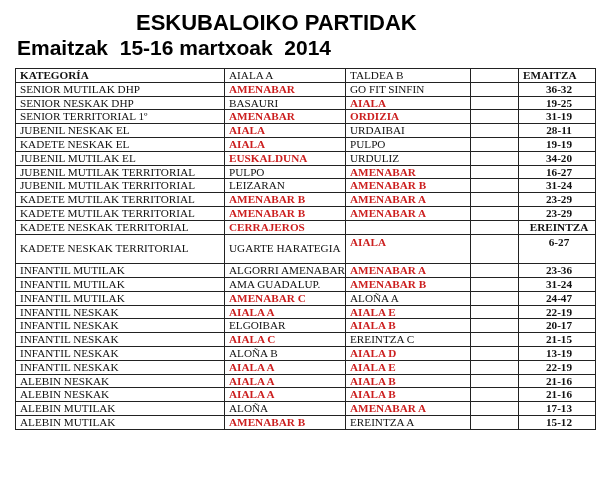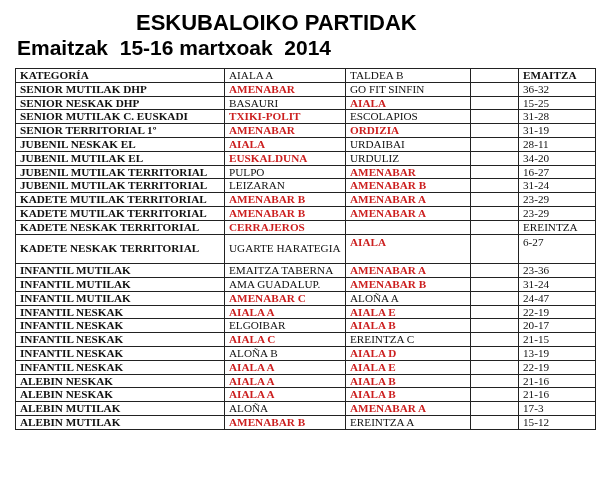--- a/index.html
+++ b/index.html
@@ -16,22 +16,22 @@
     position:absolute; left:15px; top:68px;
     border-collapse:collapse; table-layout:fixed; width:580px;
   }
   table.results td {
     border:1px solid #222; padding:0 0 0 4px; height:12.8px; line-height:12.8px;
     font-size:11.2px; white-space:nowrap; overflow:hidden; vertical-align:middle;
   }
   table.results tr.tall td { height:27.6px; line-height:13px; }
   table.results tr.tall td.wrap { white-space:normal; }
   table.results tr.tall td.top { vertical-align:top; padding-top:1px; }
-  .cat { font-weight:bold;margin-left:36px; }
-  .score { font-weight:normal; }
+  .cat { font-weight:normal;margin-left:36px; }
+  .score { font-weight:bold;text-align:center; }
   .red { color:#cc1f1f; font-weight:bold; }
   .plain { color:#111; font-weight:normal;font-family:Liberation Serif, serif; }
   .hdr { font-weight:normal; color:#111; }
   .hdr.b { font-weight:bold; }
 </style>
 </head>
 <body>
 
 <div class="title">ESKUBALOIKO PARTIDAK</div>
 <div class="subtitle">Emaitzak  15-16 martxoak  2014</div>
@@ -57,42 +57,42 @@
         <td class="red">AMENABAR</td>
         <td class="plain">GO FIT SINFIN</td>
         <td class=""></td>
         <td class="score">36-32</td>
       </tr>
       <tr>
         <td class="cat">SENIOR NESKAK DHP</td>
         <td class="plain">BASAURI</td>
         <td class="red"> AIALA</td>
         <td class=""></td>
-        <td class="score">15-25</td>
-      </tr>
-      <tr>
-        <td class="cat">SENIOR MUTILAK C. EUSKADI</td>
-        <td class="red">TXIKI-POLIT</td>
-        <td class="plain">ESCOLAPIOS</td>
-        <td class=""></td>
-        <td class="score">31-28</td>
+        <td class="score">19-25</td>
       </tr>
       <tr>
         <td class="cat">SENIOR TERRITORIAL 1º</td>
         <td class="red">AMENABAR</td>
         <td class="red">ORDIZIA</td>
         <td class=""></td>
         <td class="score">31-19</td>
       </tr>
       <tr>
         <td class="cat">JUBENIL NESKAK EL</td>
         <td class="red">AIALA</td>
         <td class="plain">URDAIBAI</td>
         <td class=""></td>
         <td class="score">28-11</td>
+      </tr>
+      <tr>
+        <td class="cat">KADETE  NESKAK EL</td>
+        <td class="red">AIALA</td>
+        <td class="plain">PULPO</td>
+        <td class=""></td>
+        <td class="score">19-19</td>
       </tr>
       <tr>
         <td class="cat">JUBENIL MUTILAK EL</td>
         <td class="red">EUSKALDUNA</td>
         <td class="plain">URDULIZ</td>
         <td class=""></td>
         <td class="score">34-20</td>
       </tr>
       <tr>
         <td class="cat">JUBENIL MUTILAK TERRITORIAL</td>
@@ -131,21 +131,21 @@
       </tr>
       <tr class="tall">
         <td class="cat">KADETE  NESKAK TERRITORIAL</td>
         <td class="plain wrap">UGARTE HARATEGIA</td>
         <td class="red top">AIALA</td>
         <td class=""></td>
         <td class="score top">6-27</td>
       </tr>
       <tr>
         <td class="cat">INFANTIL MUTILAK</td>
-        <td class="plain">EMAITZA TABERNA</td>
+        <td class="plain">ALGORRI AMENABAR</td>
         <td class="red">AMENABAR A</td>
         <td class=""></td>
         <td class="score">23-36</td>
       </tr>
       <tr>
         <td class="cat">INFANTIL MUTILAK</td>
         <td class="plain">AMA GUADALUP.</td>
         <td class="red">AMENABAR B</td>
         <td class=""></td>
         <td class="score">31-24</td>
@@ -204,21 +204,21 @@
         <td class="red">AIALA A</td>
         <td class="red">AIALA B</td>
         <td class=""></td>
         <td class="score">21-16</td>
       </tr>
       <tr>
         <td class="cat">ALEBIN MUTILAK</td>
         <td class="plain">ALOÑA</td>
         <td class="red">AMENABAR A</td>
         <td class=""></td>
-        <td class="score">17-3</td>
+        <td class="score">17-13</td>
       </tr>
       <tr>
         <td class="cat">ALEBIN MUTILAK</td>
         <td class="red">AMENABAR  B</td>
         <td class="plain">EREINTZA A</td>
         <td class=""></td>
         <td class="score">15-12</td>
       </tr>
     </tbody>
 </table>

